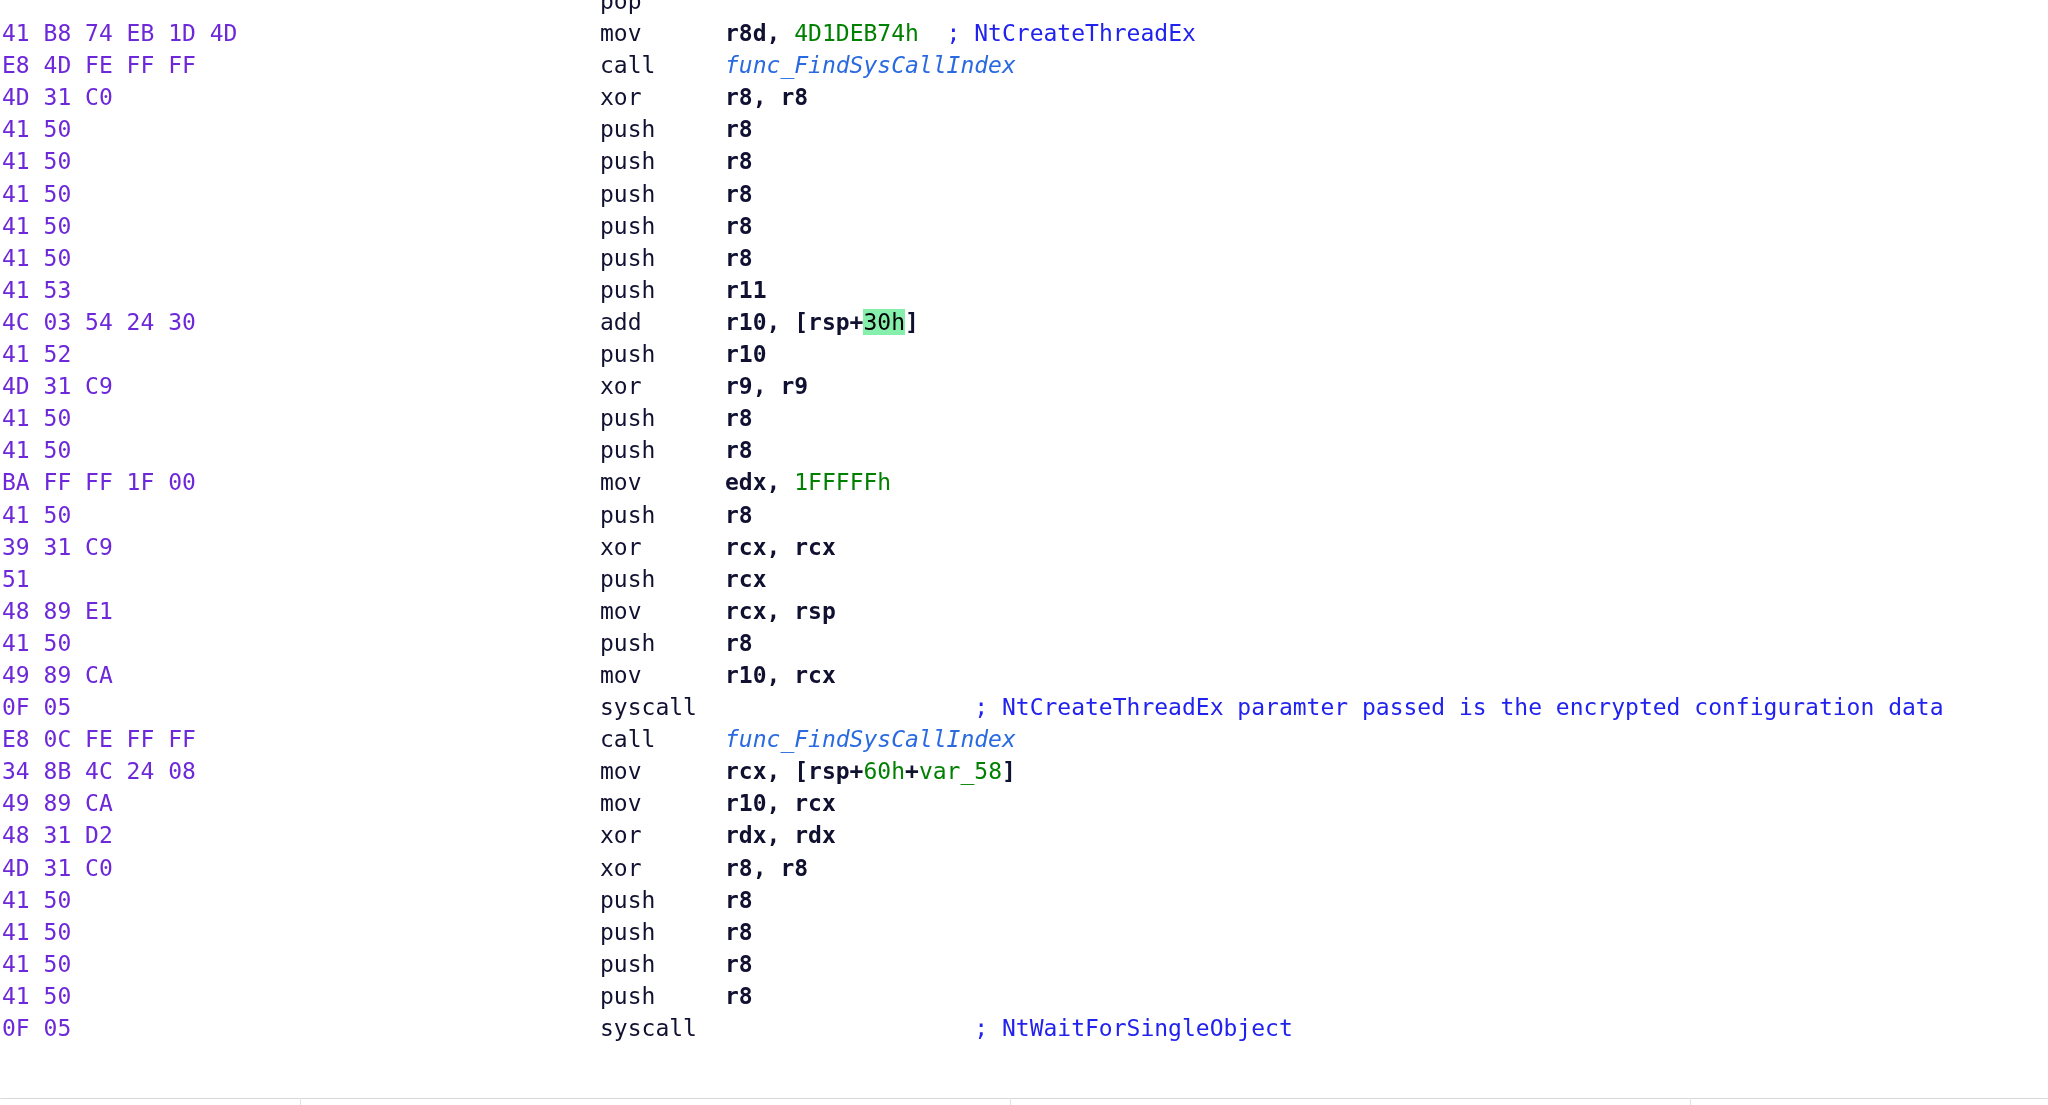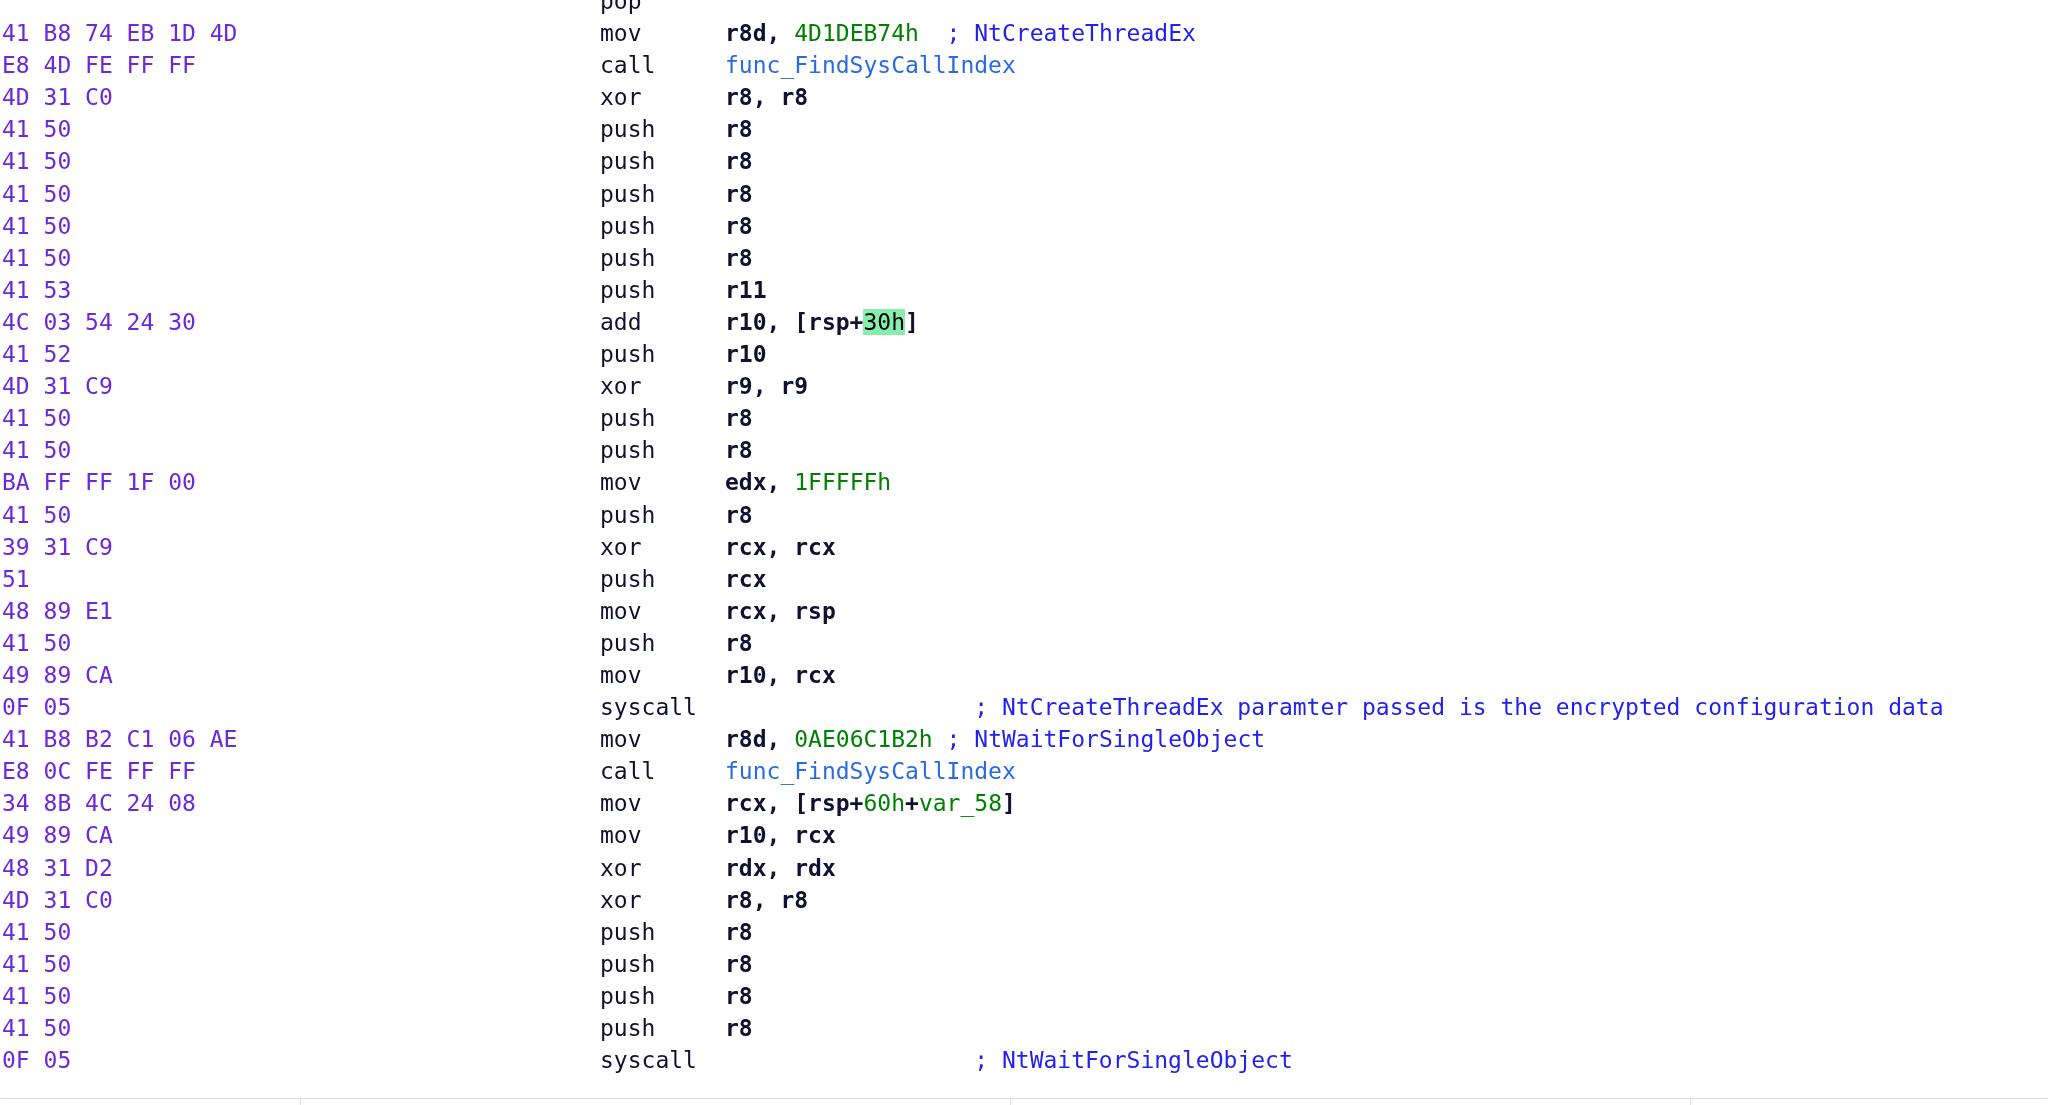--- a/index.html
+++ b/index.html
@@ -59,21 +59,21 @@
     color: #101030;
   }
   .ops {
     color: #101030;
   }
 
   
   .imm      { color: #008000; }           
   .var      { color: #008000; }           
   .cmt      { color: #2222ee; text-align: right; }           
-  .fn       { color: #2a6ae0; }           
+  .fn       { color: #2a6ae0; font-style: italic; }           
   .reg      { color: #101030; font-weight: bold; }
   .hl       { background: #86efac; color: #000000; }  
 
   
   .cmt-pad { display: inline-block; }
 
   
   .pane-border {
     position: absolute;
     left: 0;
@@ -112,21 +112,20 @@
       <div class="asm-row"><span class="col-bytes">41 50</span><span class="col-code"><span class="mnem">push</span><span class="ops"><span class="reg">r8</span></span></span></div>
       <div class="asm-row"><span class="col-bytes">41 50</span><span class="col-code"><span class="mnem">push</span><span class="ops"><span class="reg">r8</span></span></span></div>
       <div class="asm-row"><span class="col-bytes">BA FF FF 1F 00</span><span class="col-code"><span class="mnem">mov</span><span class="ops"><span class="reg">edx, </span><span class="imm">1FFFFFh</span></span></span></div>
       <div class="asm-row"><span class="col-bytes">41 50</span><span class="col-code"><span class="mnem">push</span><span class="ops"><span class="reg">r8</span></span></span></div>
       <div class="asm-row"><span class="col-bytes">39 31 C9</span><span class="col-code"><span class="mnem">xor</span><span class="ops"><span class="reg">rcx, rcx</span></span></span></div>
       <div class="asm-row"><span class="col-bytes">51</span><span class="col-code"><span class="mnem">push</span><span class="ops"><span class="reg">rcx</span></span></span></div>
       <div class="asm-row"><span class="col-bytes">48 89 E1</span><span class="col-code"><span class="mnem">mov</span><span class="ops"><span class="reg">rcx, rsp</span></span></span></div>
       <div class="asm-row"><span class="col-bytes">41 50</span><span class="col-code"><span class="mnem">push</span><span class="ops"><span class="reg">r8</span></span></span></div>
       <div class="asm-row"><span class="col-bytes">49 89 CA</span><span class="col-code"><span class="mnem">mov</span><span class="ops"><span class="reg">r10, rcx</span></span></span></div>
       <div class="asm-row"><span class="col-bytes">0F 05</span><span class="col-code"><span class="mnem">syscall</span><span class="ops"></span><span class="cmt-pad">                  </span><span class="cmt">; NtCreateThreadEx paramter passed is the encrypted configuration data</span></span></div>
-      <div class="asm-row"><span class="col-bytes">41 B8 B2 C1 06 AE</span><span class="col-code"><span class="mnem">mov</span><span class="ops"><span class="reg">r8d, </span><span class="imm">0AE06C1B2h</span></span><span class="cmt-pad"> </span><span class="cmt">; NtWaitForSingleObject</span></span></div>
       <div class="asm-row"><span class="col-bytes">E8 0C FE FF FF</span><span class="col-code"><span class="mnem">call</span><span class="ops"><span class="fn">func_FindSysCallIndex</span></span></span></div>
       <div class="asm-row"><span class="col-bytes">34 8B 4C 24 08</span><span class="col-code"><span class="mnem">mov</span><span class="ops"><span class="reg">rcx, [rsp+</span><span class="imm">60h</span><span class="reg">+</span><span class="var">var_58</span><span class="reg">]</span></span></span></div>
       <div class="asm-row"><span class="col-bytes">49 89 CA</span><span class="col-code"><span class="mnem">mov</span><span class="ops"><span class="reg">r10, rcx</span></span></span></div>
       <div class="asm-row"><span class="col-bytes">48 31 D2</span><span class="col-code"><span class="mnem">xor</span><span class="ops"><span class="reg">rdx, rdx</span></span></span></div>
       <div class="asm-row"><span class="col-bytes">4D 31 C0</span><span class="col-code"><span class="mnem">xor</span><span class="ops"><span class="reg">r8, r8</span></span></span></div>
       <div class="asm-row"><span class="col-bytes">41 50</span><span class="col-code"><span class="mnem">push</span><span class="ops"><span class="reg">r8</span></span></span></div>
       <div class="asm-row"><span class="col-bytes">41 50</span><span class="col-code"><span class="mnem">push</span><span class="ops"><span class="reg">r8</span></span></span></div>
       <div class="asm-row"><span class="col-bytes">41 50</span><span class="col-code"><span class="mnem">push</span><span class="ops"><span class="reg">r8</span></span></span></div>
       <div class="asm-row"><span class="col-bytes">41 50</span><span class="col-code"><span class="mnem">push</span><span class="ops"><span class="reg">r8</span></span></span></div>
       <div class="asm-row"><span class="col-bytes">0F 05</span><span class="col-code"><span class="mnem">syscall</span><span class="ops"></span><span class="cmt-pad">                  </span><span class="cmt">; NtWaitForSingleObject</span></span></div>

